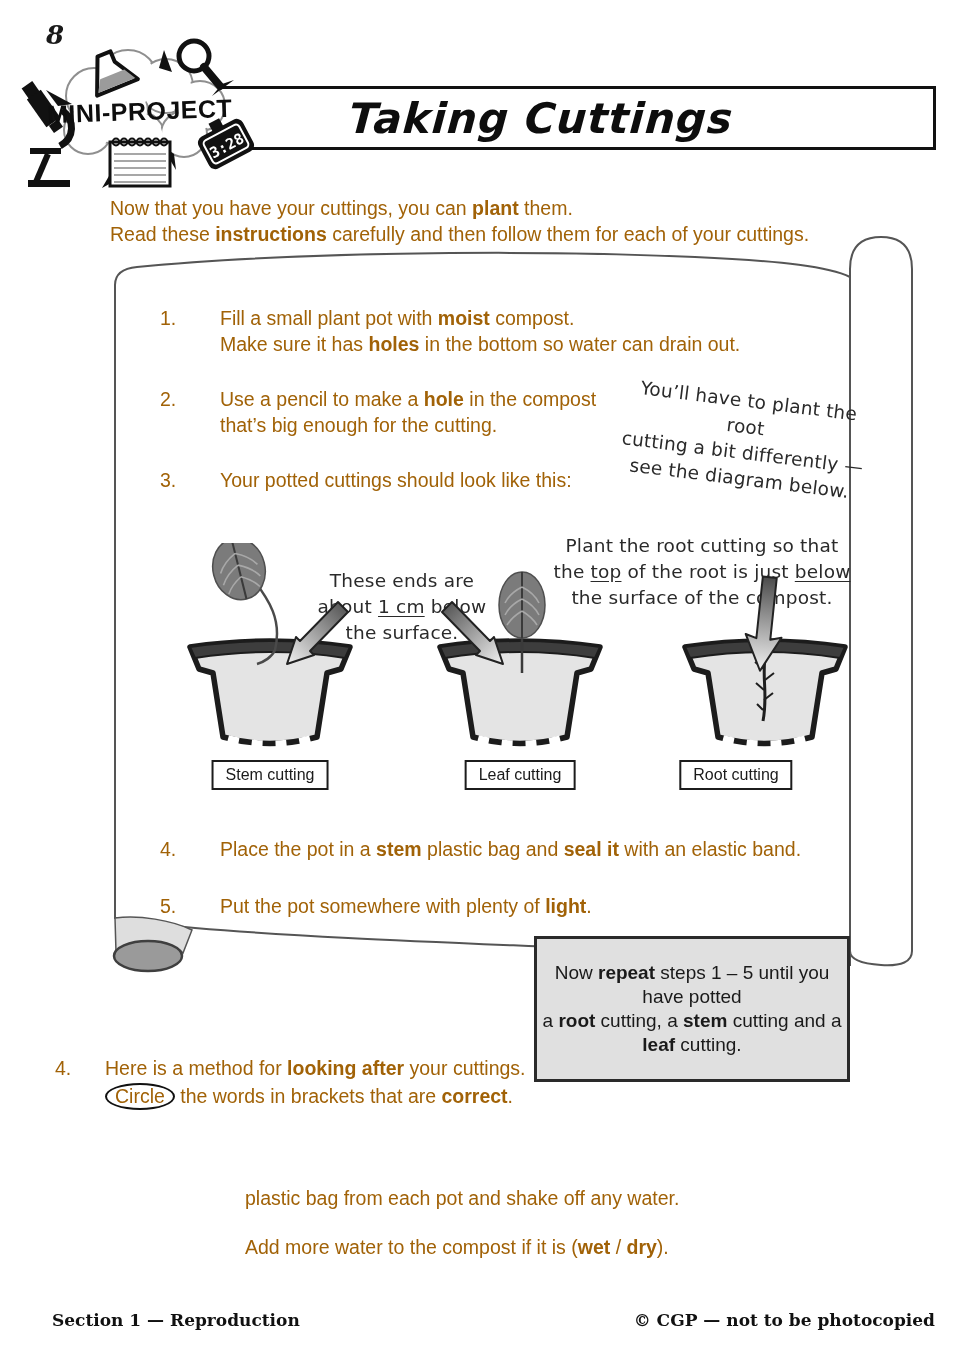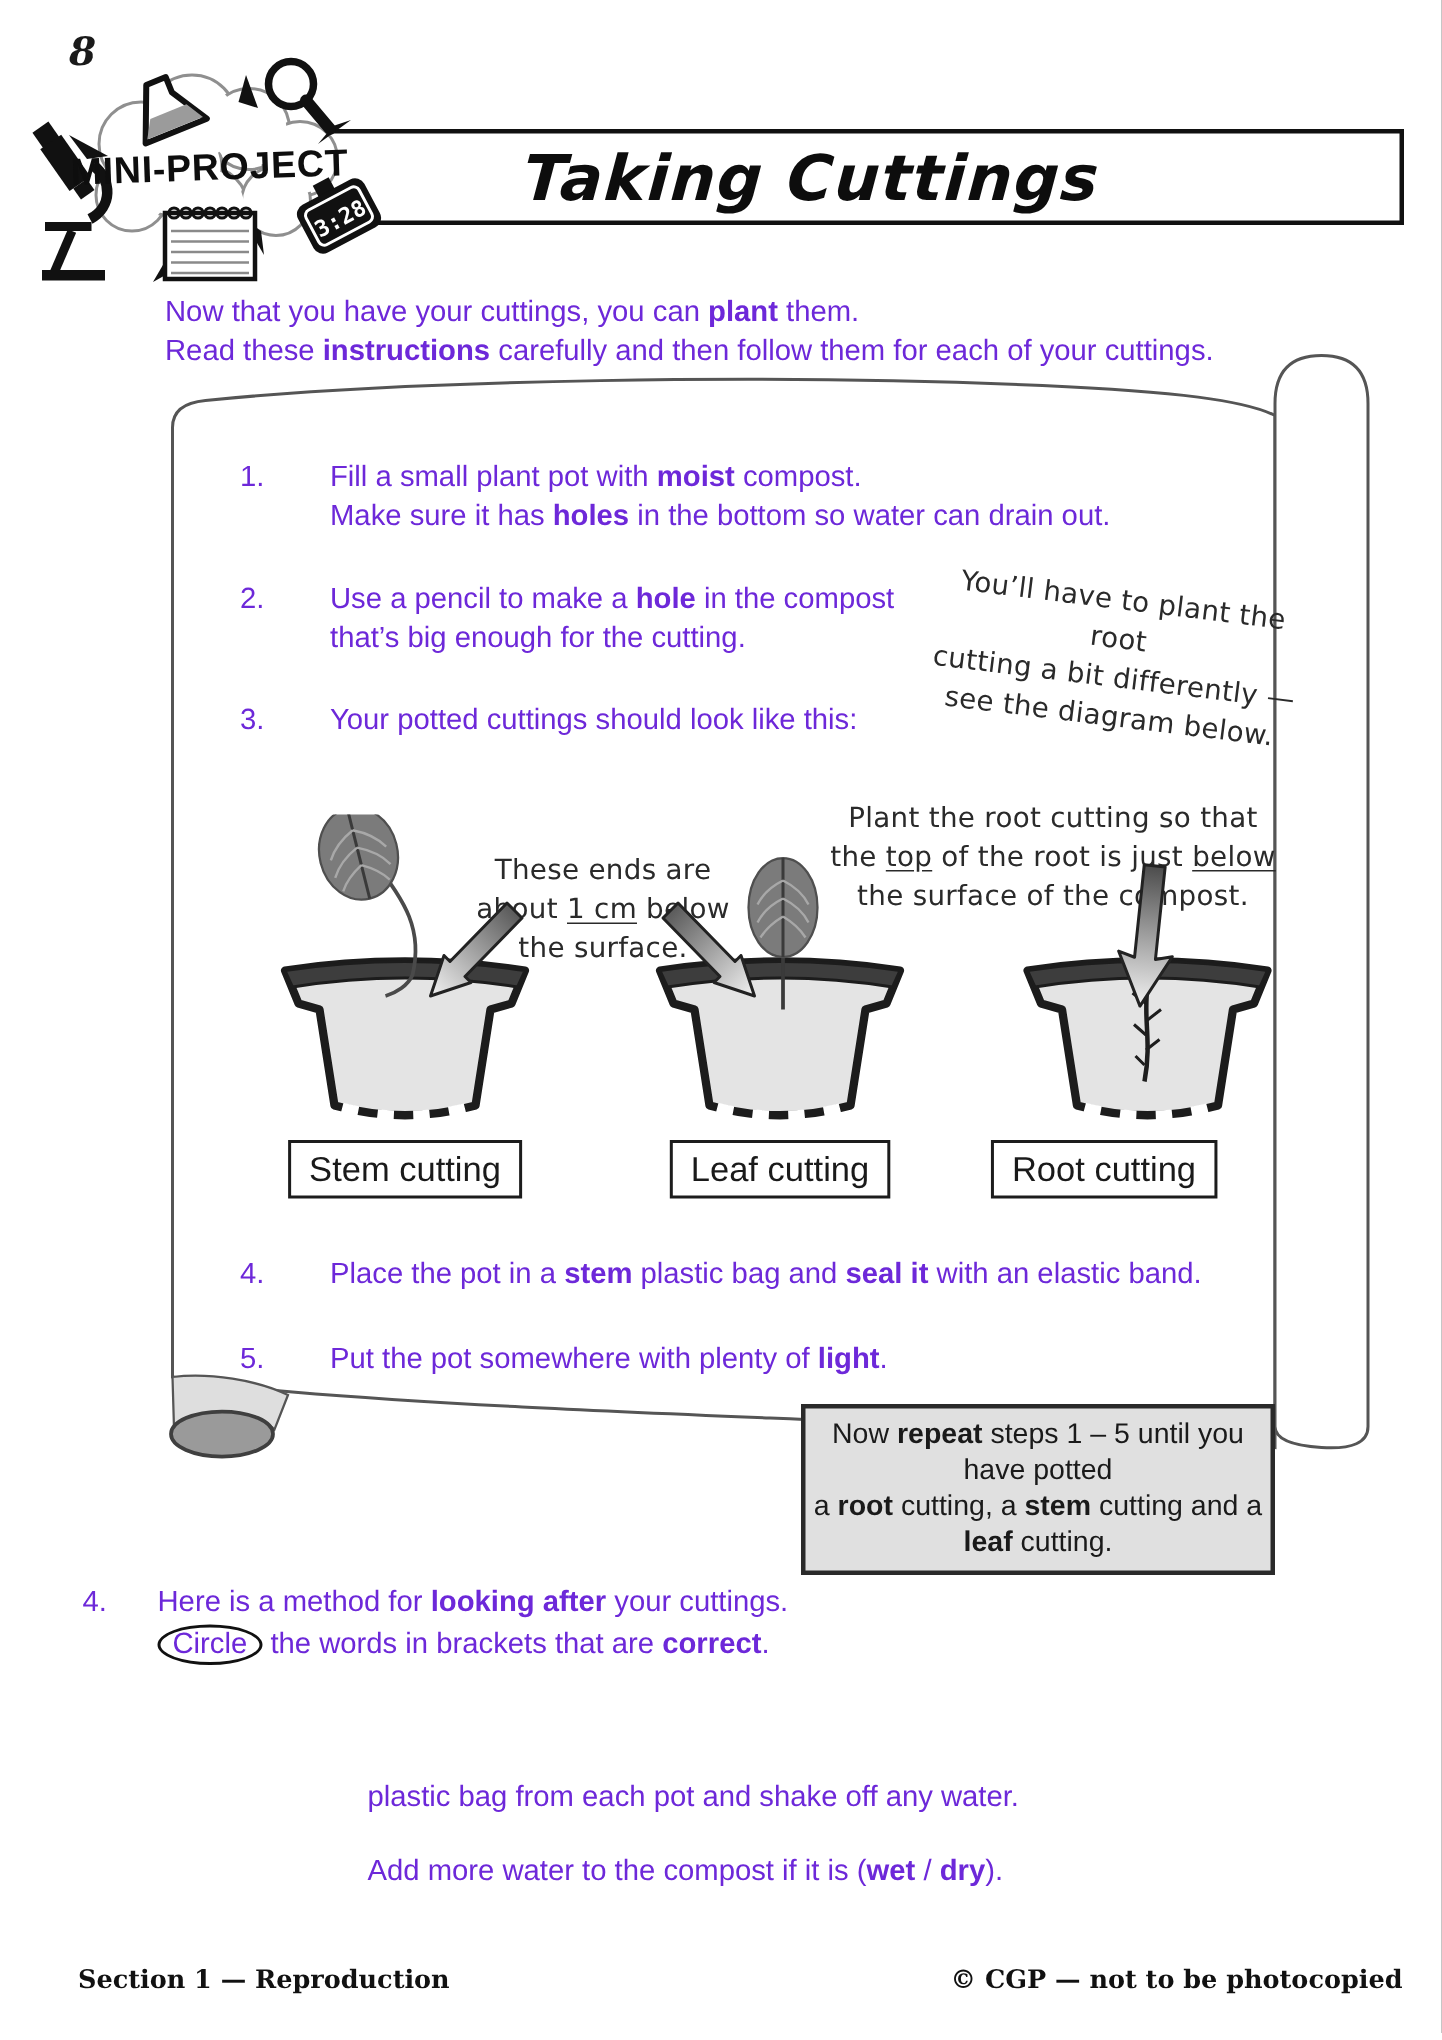--- a/index.html
+++ b/index.html
@@ -2,21 +2,21 @@
 <html><head>
 <meta charset="utf-8">
 <style>
   html,body { margin:0; padding:0; background:#9a9a9a; }
   .page {
     position:relative; width:961px; height:1360px; margin:0 auto;
     background:#ffffff; color:#1a1a1a; overflow:hidden;
     font-family:"Liberation Sans", sans-serif;
   }
   .abs { position:absolute; }
-  .body-text { font-size:19.5px; line-height:26px; color:#6d28d9; }
+  .body-text { font-size:19.5px; line-height:26px; color:#a16207; }
   b { font-weight:700; }
 
   
   .page-num { font-family:"DejaVu Serif", serif; font-style:italic; font-weight:700; font-size:26px; }
 
   
   .title-box {
     left:150px; right:25px; top:86px; height:58px;
     border:3px solid #111; border-left:none;
     display:flex; align-items:center; justify-content:center;
@@ -31,27 +31,27 @@
   .step-text { position:absolute; left:220px; }
 
   .handwritten {
     font-family:"DejaVu Sans", sans-serif; font-size:18.5px; line-height:26px;
     color:#2a2a2a; text-align:center; letter-spacing:0.2px;
   }
   .handwritten u { text-underline-offset:3px; }
 
   .pot-label {
     border:2px solid #1c1c1c; background:#fff; padding:4px 12px;
-    font-size:23px; white-space:nowrap; transform:translateX(-50%);
+    font-size:16px; white-space:nowrap; transform:translateX(-50%);
   }
 
   .repeat-box {
     left:534px; top:936px; width:302px;
     background:#e0e0e0; border:3px solid #2a2a2a;
-    text-align:center; font-size:19px; line-height:24px; padding:6px 4px;
+    text-align:center; font-size:19px; line-height:24px; padding:22px 4px;
   }
 
   .circled {
     display:inline-block; border:2px solid #111; border-radius:50%;
     padding:0px 8px 1px 8px; line-height:22px;
   }
 
   .footer-text {
     font-family:"DejaVu Serif", serif; font-weight:600;
     font-size:17px; color:#111;

